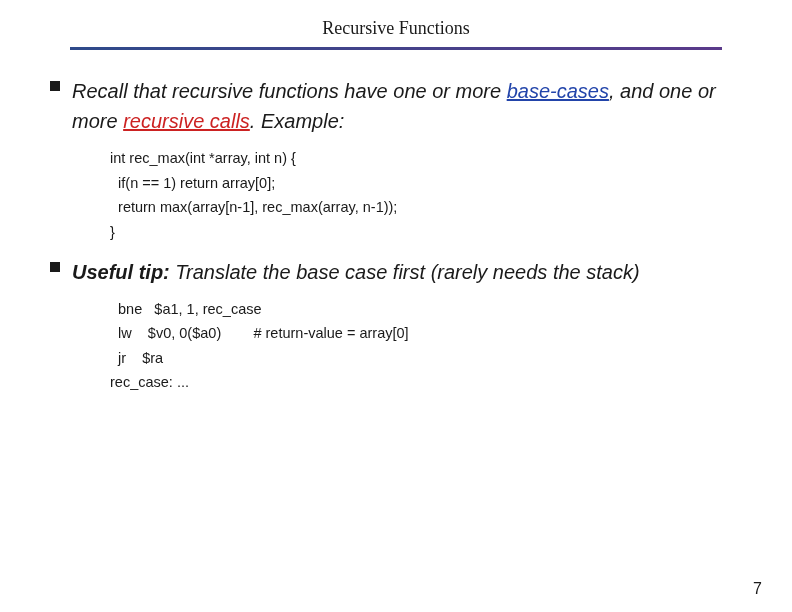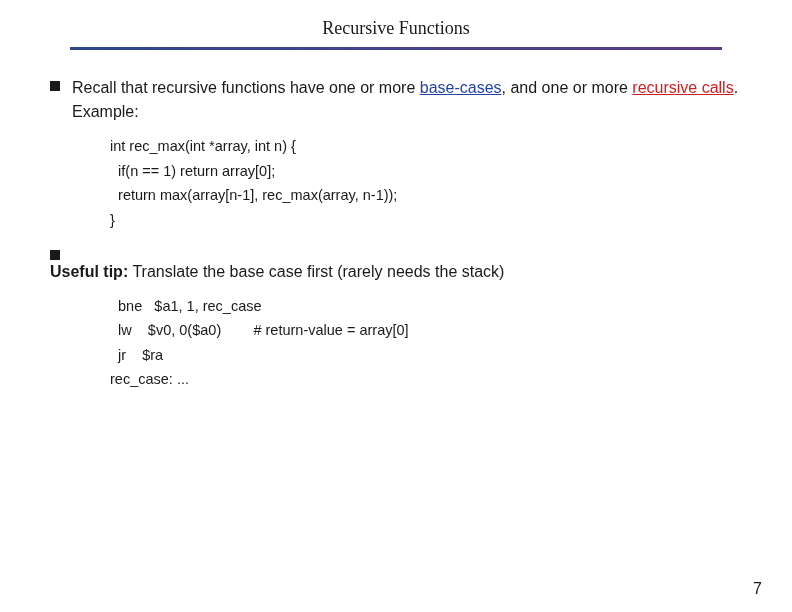--- a/index.html
+++ b/index.html
@@ -58,23 +58,24 @@
     .bullet-square {
       width: 10px;
       height: 10px;
       background: #1a1a1a;
       margin-top: 5px;
       margin-right: 12px;
       flex-shrink: 0;
     }
 
     .bullet-text {
-      font-size: 16px;
+      font-size: 20px;
       color: #1a1a1a;
       line-height: 1.5;
+      font-style: italic;
     }
 
     .link-blue {
       color: #2244aa;
       text-decoration: underline;
     }
 
     .link-red {
       color: #cc2222;
       text-decoration: underline;
@@ -96,21 +97,20 @@
     .page-number {
       position: absolute;
       bottom: 14px;
       right: 30px;
       font-size: 16px;
       color: #1a1a1a;
     }
 
     .section-gap {
       margin-top: 12px;
-      flex-direction: column;
     }
   </style>
 </head>
 <body>
 
 <div class="slide-container">
 
   <div class="title-bar">
     <div class="title-text">Recursive Functions</div>
     <div class="title-underline"></div>

